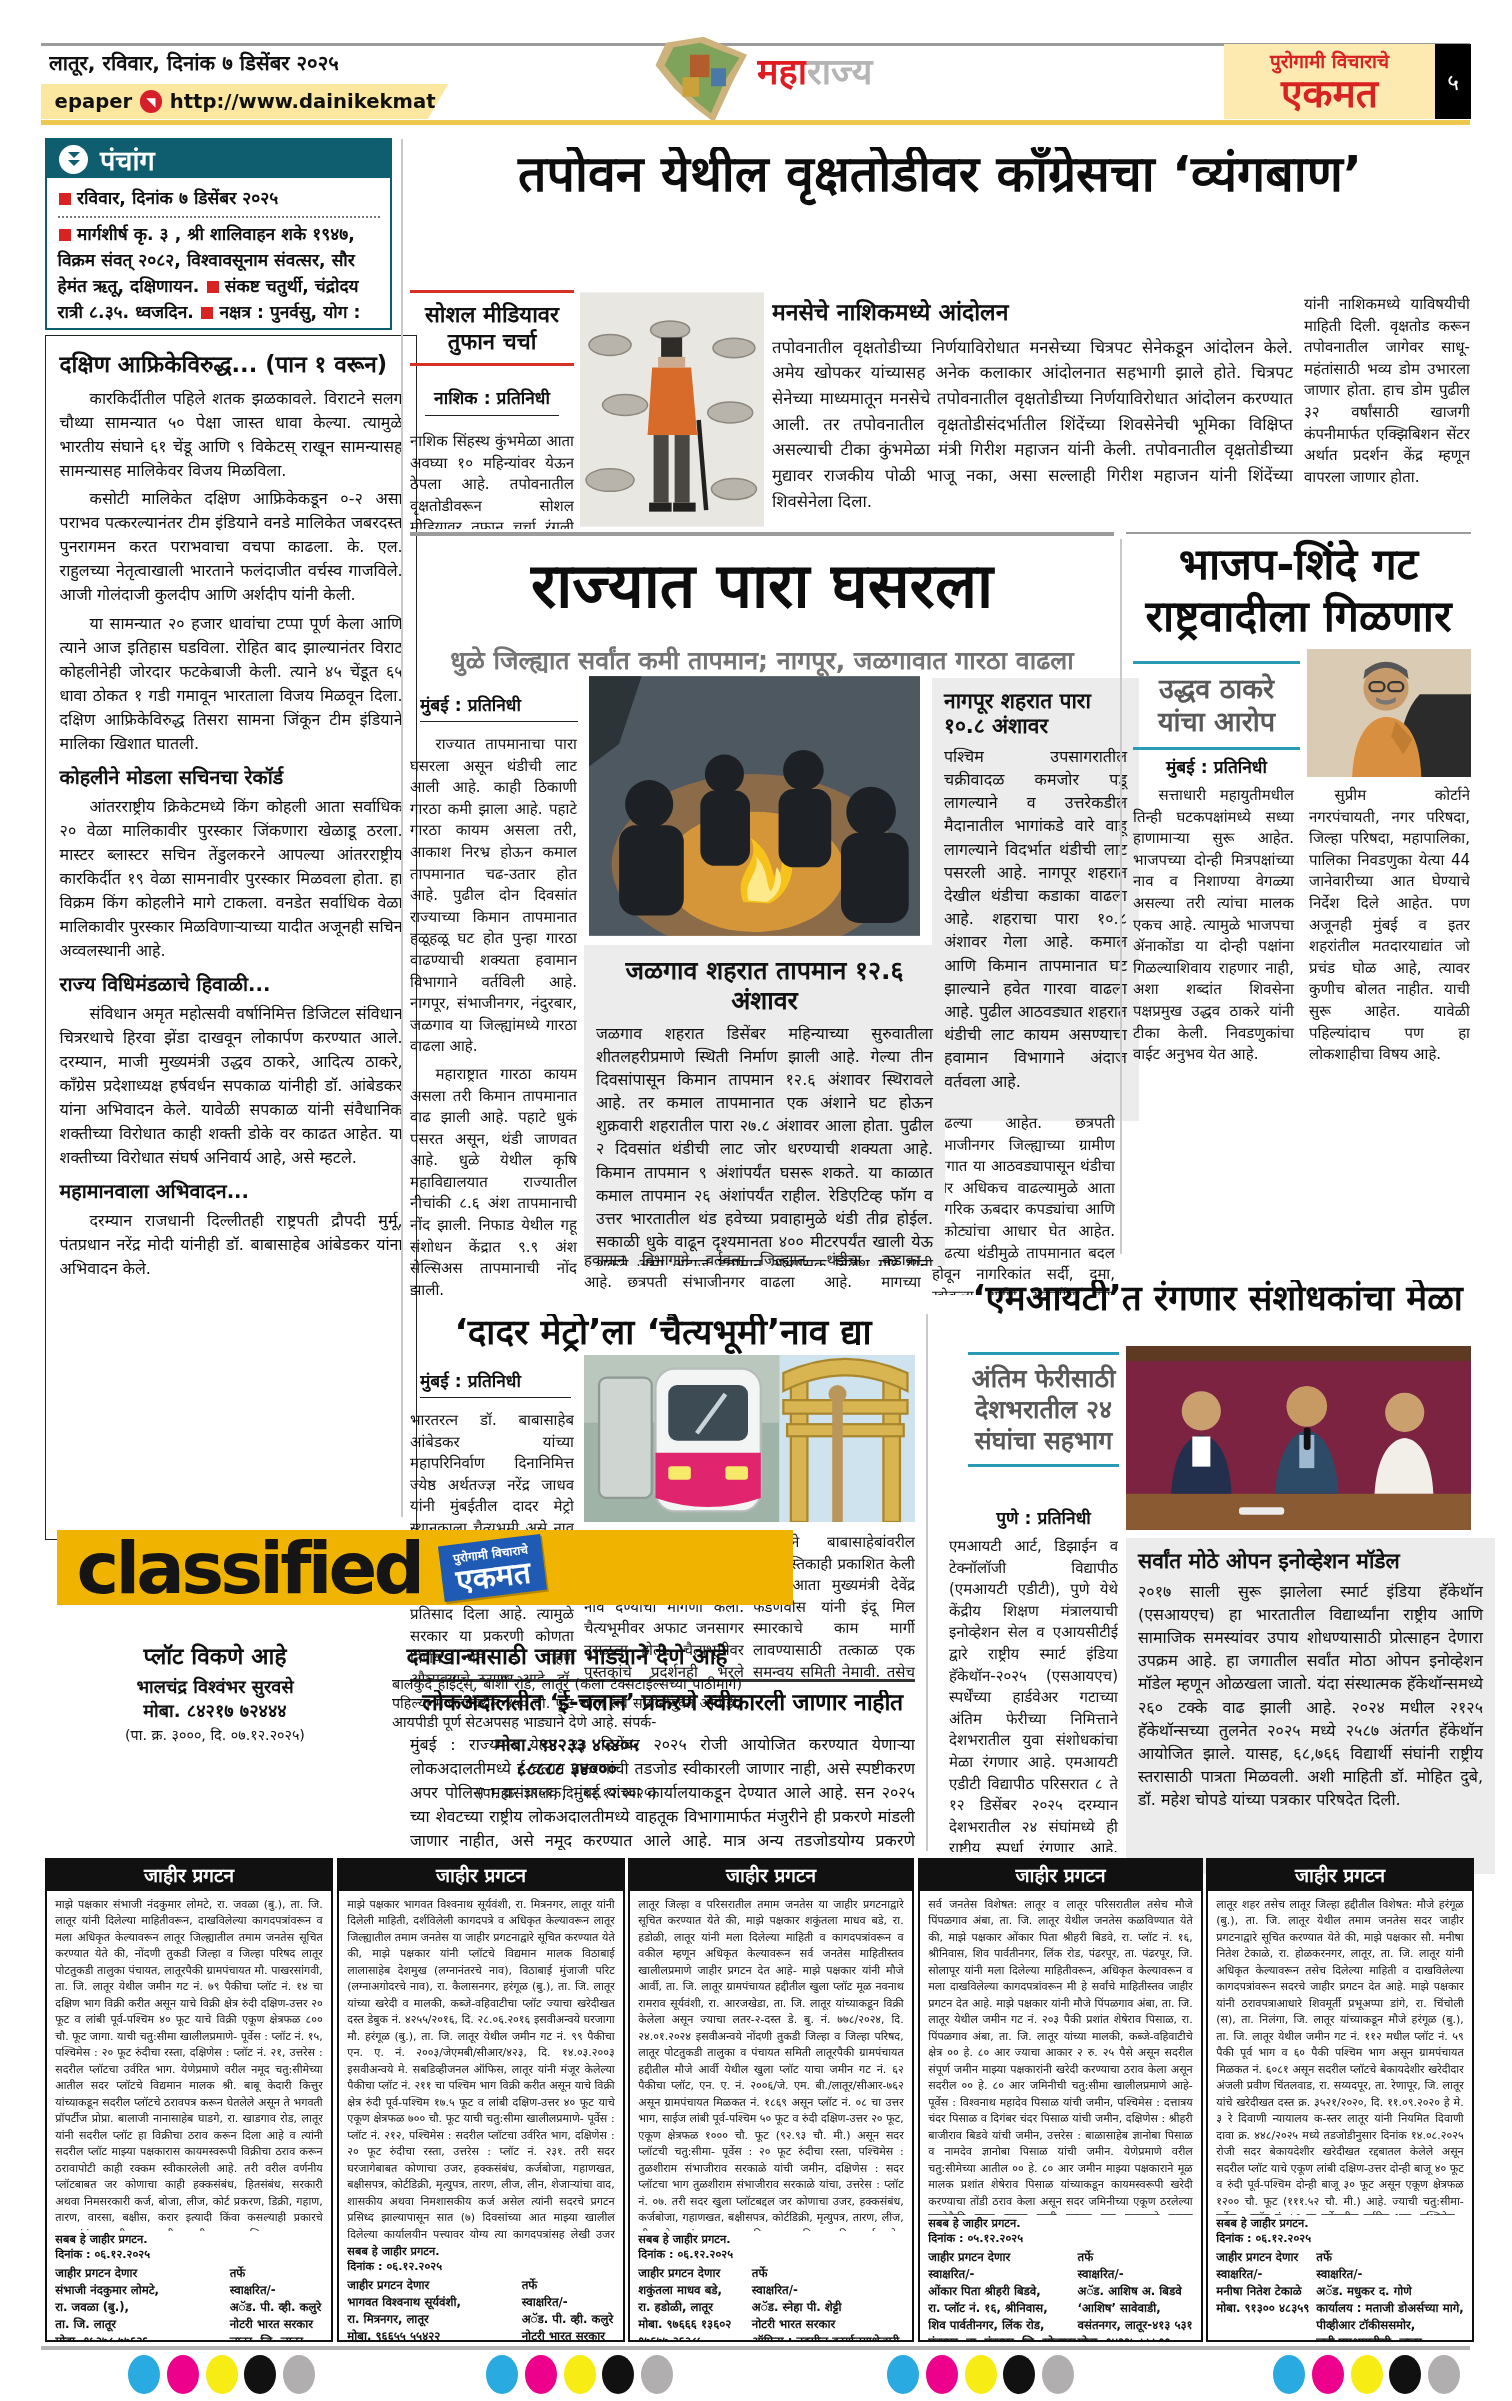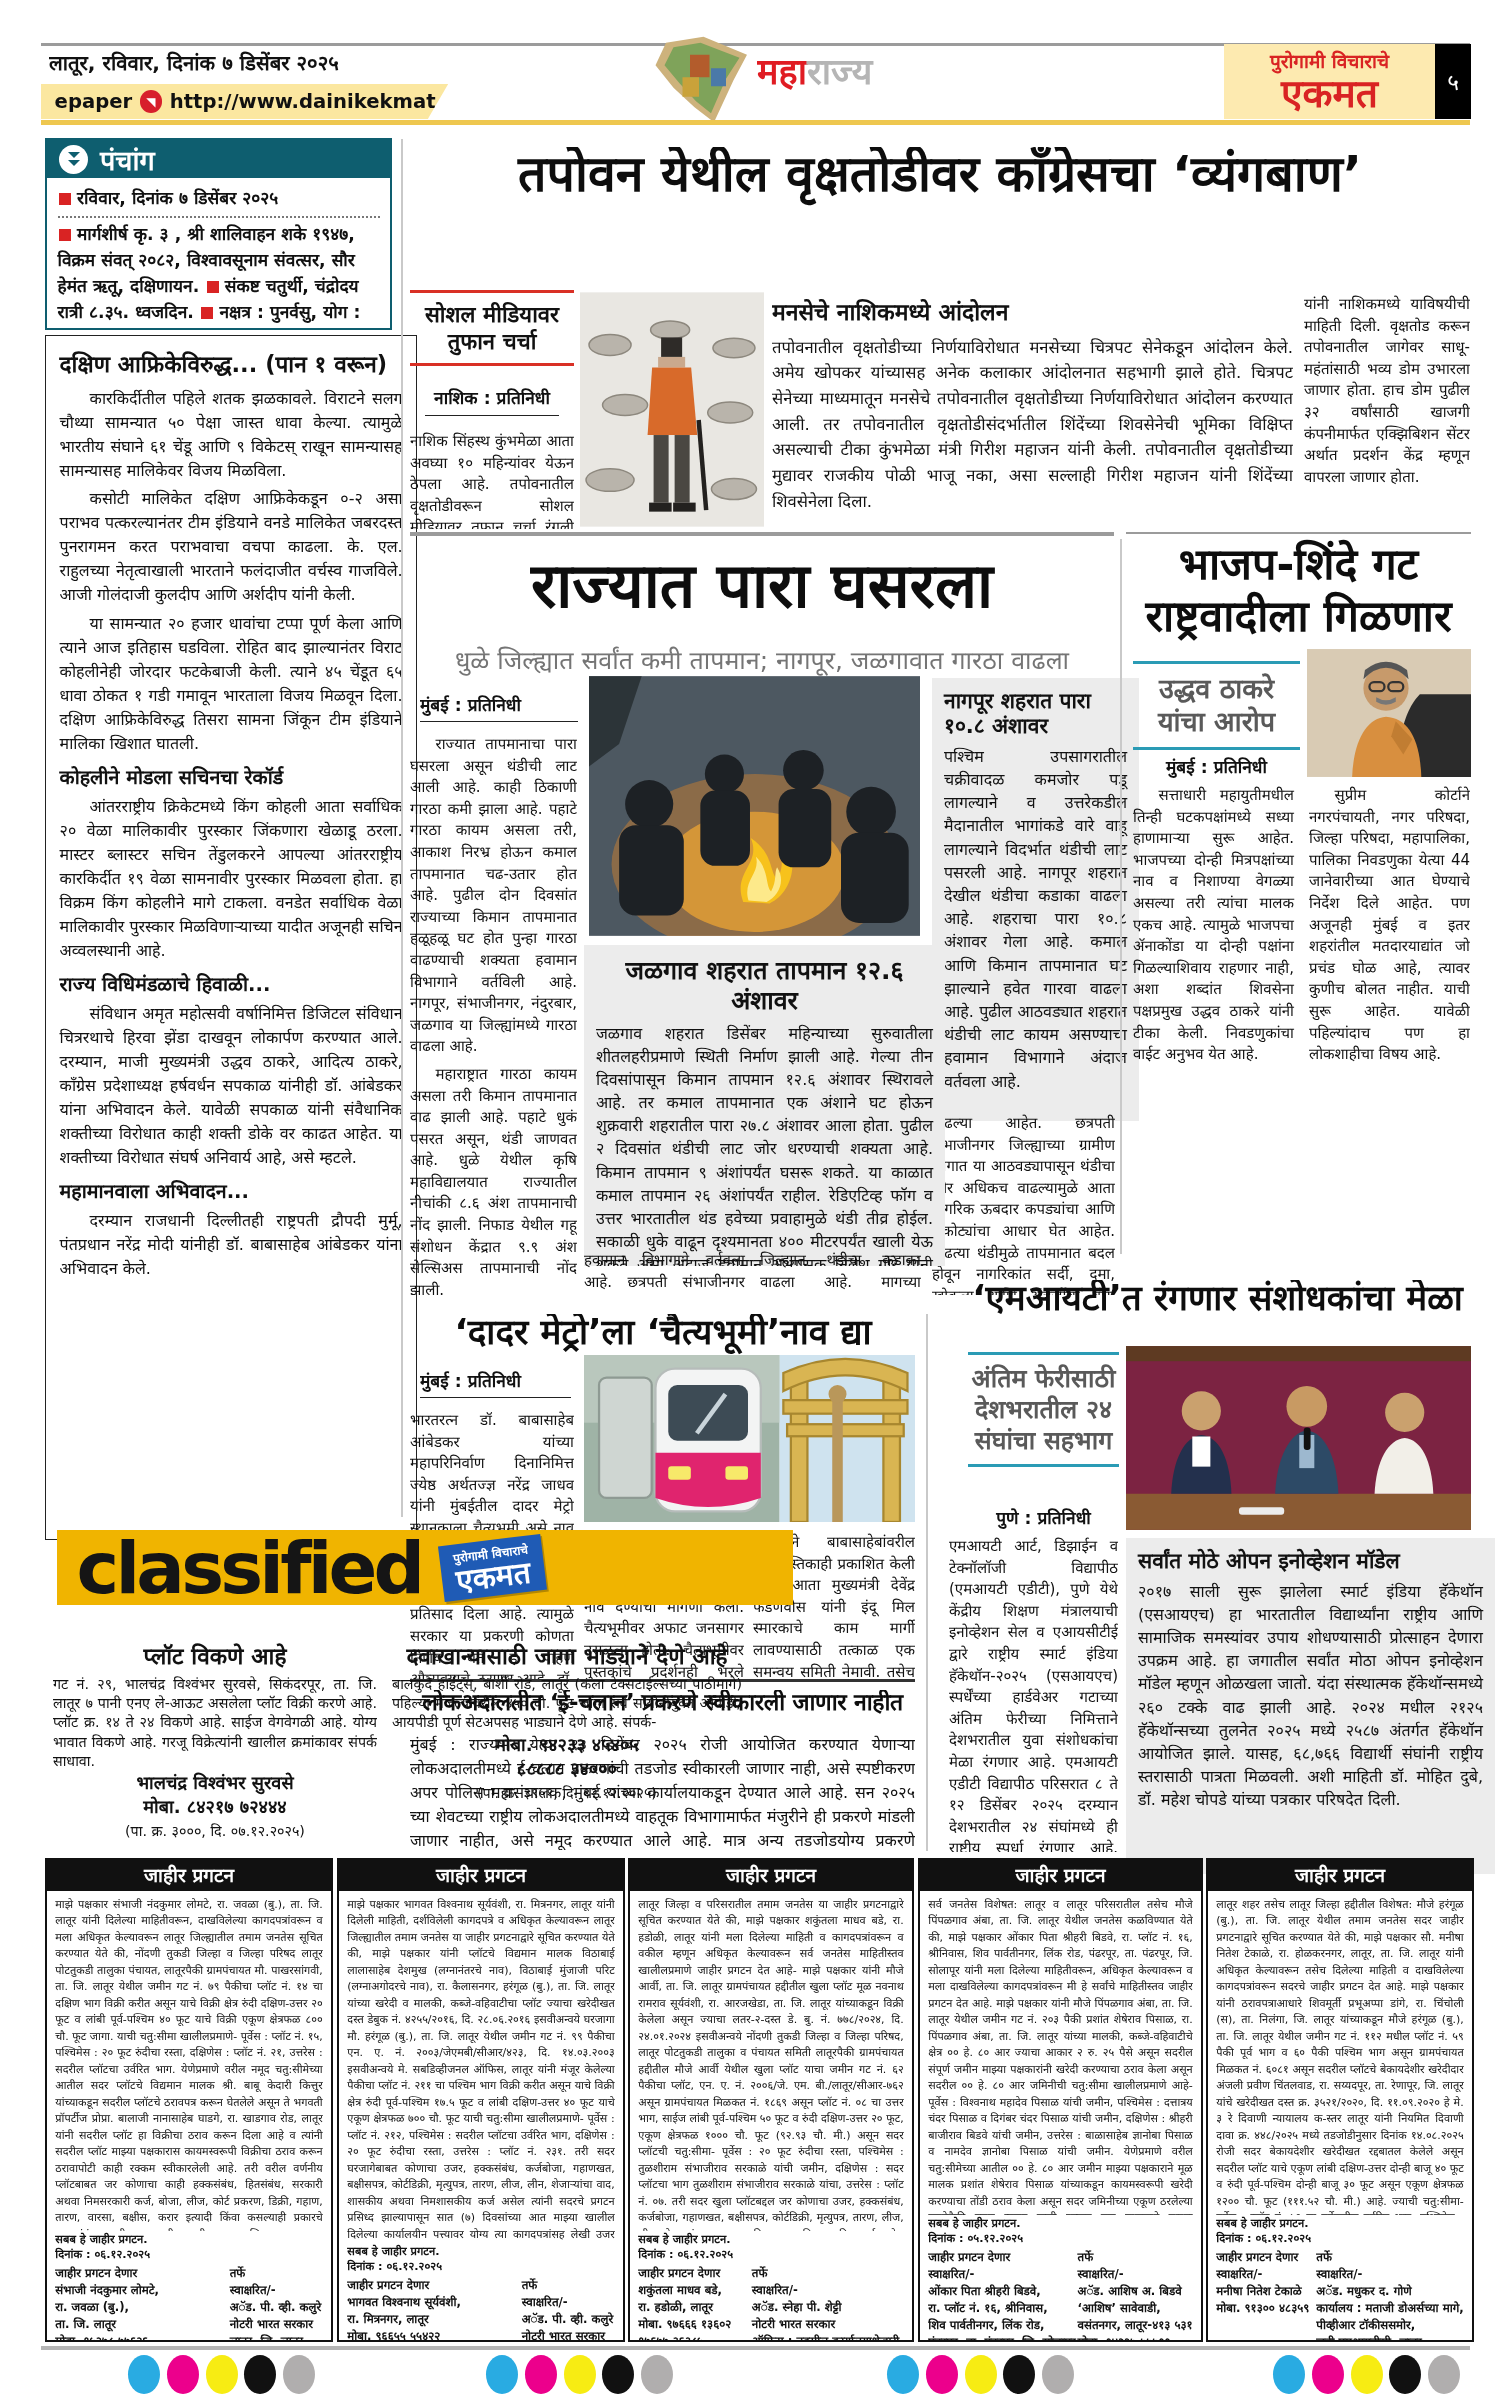--- a/index.html
+++ b/index.html
@@ -177,21 +177,21 @@
     <div style="font-size:23px;font-weight:800;margin-bottom:7.5px;">मनसेचे नाशिकमध्ये आंदोलन</div>
     <div class="just" style="font-size:16.6px;line-height:1.55;">तपोवनातील वृक्षतोडीच्या निर्णयाविरोधात मनसेच्या चित्रपट सेनेकडून आंदोलन केले. अमेय खोपकर यांच्यासह अनेक कलाकार आंदोलनात सहभागी झाले होते. चित्रपट सेनेच्या माध्यमातून मनसेचे तपोवनातील वृक्षतोडीच्या निर्णयाविरोधात आंदोलन करण्यात आली. तर तपोवनातील वृक्षतोडीसंदर्भातील शिंदेंच्या शिवसेनेची भूमिका विक्षिप्त असल्याची टीका कुंभमेळा मंत्री गिरीश महाजन यांनी केली. तपोवनातील वृक्षतोडीच्या मुद्यावर राजकीय पोळी भाजू नका, असा सल्लाही गिरीश महाजन यांनी शिंदेंच्या शिवसेनेला दिला.</div>
   </div>
 
   <div class="abs colp" style="left:1304px;top:294px;width:166px;height:235px;">यांनी नाशिकमध्ये याविषयीची माहिती दिली. वृक्षतोड करून तपोवनातील जागेवर साधू-महंतांसाठी भव्य डोम उभारला जाणार होता. हाच डोम पुढील ३२ वर्षांसाठी खाजगी कंपनीमार्फत एक्झिबिशन सेंटर अर्थात प्रदर्शन केंद्र म्हणून वापरला जाणार होता.</div>
 
   <div class="rule" style="left:410px;top:532px;width:704px;height:3.8px;"></div>
   <div class="rule" style="left:1126px;top:532px;width:345px;height:2.3px;"></div>
 
   <div class="abs headline-xl ctr" style="left:410px;top:553px;width:704px;height:81px;font-size:62px;">राज्यात पारा घसरला</div>
-  <div class="abs ctr" style="left:410px;top:642px;width:704px;height:38px;font-size:25px;font-weight:400;color:#757575;">धुळे जिल्ह्यात सर्वांत कमी तापमान; नागपूर, जळगावात गारठा वाढला</div>
+  <div class="abs ctr" style="left:410px;top:642px;width:704px;height:38px;font-size:25px;font-weight:700;color:#757575;">धुळे जिल्ह्यात सर्वांत कमी तापमान; नागपूर, जळगावात गारठा वाढला</div>
   <div class="abs" style="left:420px;top:693px;width:158px;height:35px;">
     <span class="byline">मुंबई : प्रतिनिधी</span>
     <div class="byrule"></div>
   </div>
 
   <div class="abs colp" style="left:410px;top:734px;width:167px;height:561px;">
     <p>राज्यात तापमानाचा पारा घसरला असून थंडीची लाट आली आहे. काही ठिकाणी गारठा कमी झाला आहे. पहाटे गारठा कायम असला तरी, आकाश निरभ्र होऊन कमाल तापमानात चढ-उतार होत आहे. पुढील दोन दिवसांत राज्याच्या किमान तापमानात हळूहळू घट होत पुन्हा गारठा वाढण्याची शक्यता हवामान विभागाने वर्तविली आहे. नागपूर, संभाजीनगर, नंदुरबार, जळगाव या जिल्ह्यांमध्ये गारठा वाढला आहे.</p>
     <p>महाराष्ट्रात गारठा कायम असला तरी किमान तापमानात वाढ झाली आहे. पहाटे धुकं पसरत असून, थंडी जाणवत आहे. धुळे येथील कृषि महाविद्यालयात राज्यातील नीचांकी ८.६ अंश तापमानाची नोंद झाली. निफाड येथील गहू संशोधन केंद्रात ९.९ अंश सेल्सिअस तापमानाची नोंद झाली.</p>
 
   </div>
@@ -321,21 +321,20 @@
 
   <div class="abs clsbanner" style="left:45px;top:1530px;width:697px;height:75px;margin-left:12px;">
     <span class="clsword">classified</span>
     <span class="ribbon">
       <span class="rt">पुरोगामी विचाराचे</span>
       <span class="rb" style="display:block;">एकमत</span>
     </span>
   </div>
   <div class="abs ad" style="left:53px;top:1643px;width:324px;height:207px;">
     <div class="t">प्लॉट विकणे आहे</div>
-    <div class="x">गट नं. २९, भालचंद्र विश्वंभर सुरवसे, सिकंदरपूर, ता. जि. लातूर ७ पानी एनए ले-आऊट असलेला प्लॉट विक्री करणे आहे. प्लॉट क्र. १४ ते २४ विकणे आहे. साईज वेगवेगळी आहे. योग्य भावात विकणे आहे. गरजू विक्रेत्यांनी खालील क्रमांकावर संपर्क साधावा.</div>
     <div class="c">भालचंद्र विश्वंभर सुरवसे</div>
     <div class="c">मोबा. ८४२१७ ७२४४४</div>
     <div class="r">(पा. क्र. ३०००, दि. ०७.१२.२०२५)</div>
   </div>
   <div class="abs ad" style="left:392px;top:1643px;width:350px;height:207px;">
     <div class="t">दवाखान्यासाठी जागा भाड्याने देणे आहे</div>
     <div class="x">बालकुंदे हाईट्स्, बार्शी रोड, लातूर (कला टेक्सटाईल्सच्या पाठीमागे) पहिल्या मजल्यावरील ४५० चौ. फूट जागा सर्व सोयीनीयुक्त ओपीडी/आयपीडी पूर्ण सेटअपसह भाड्याने देणे आहे. संपर्क-</div>
     <div class="c">मोबा. ९४२३३ ४५४०५</div>
     <div class="c">८८८८८ ३४०००</div>
     <div class="r">(पा. क्र. ३९५१, दि. १२.१२.२०२५)</div>

